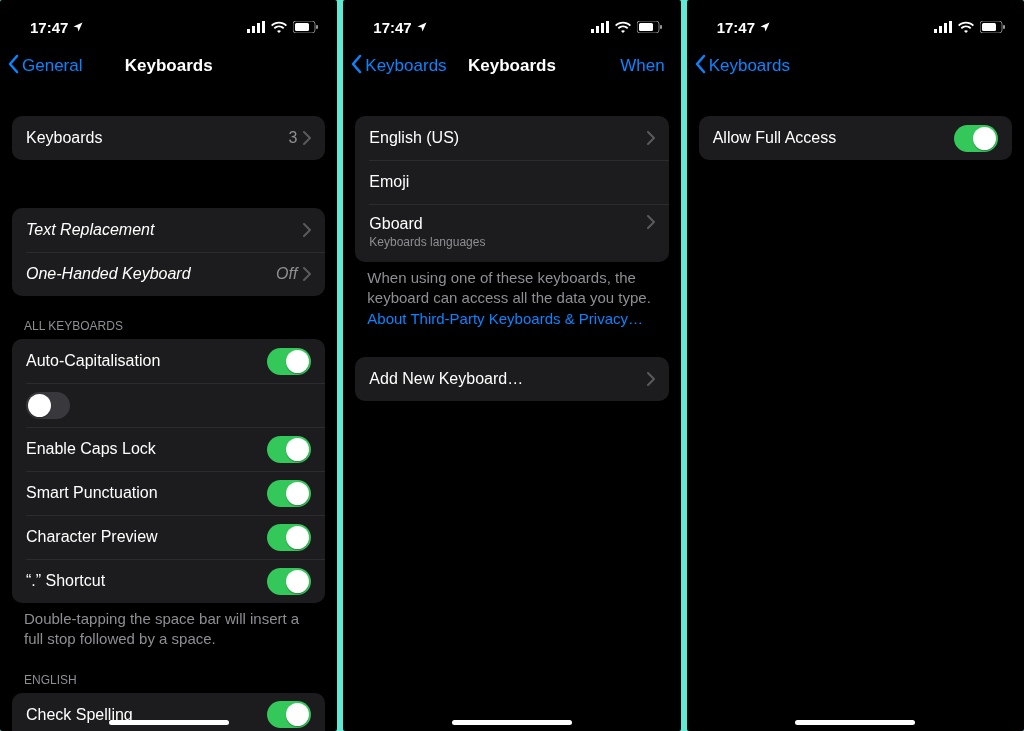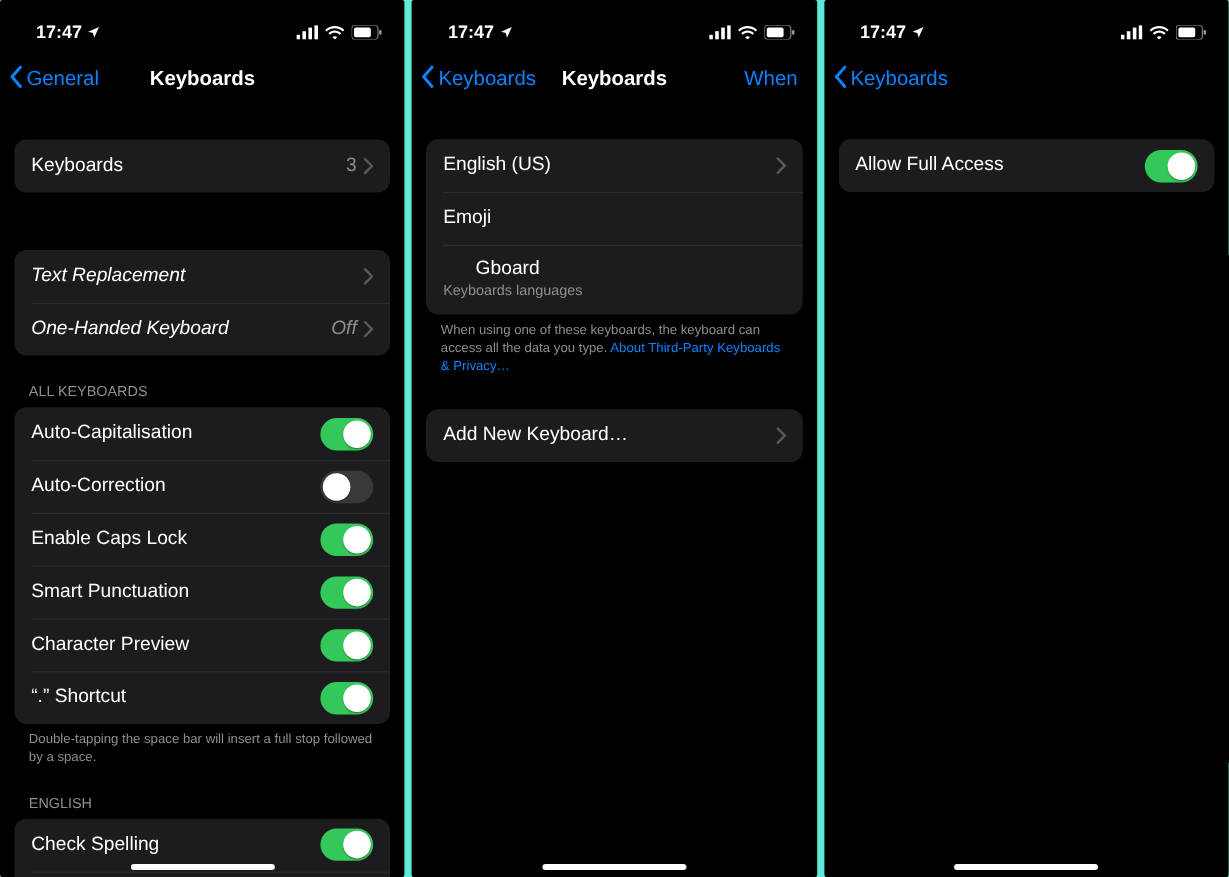--- a/index.html
+++ b/index.html
@@ -92,21 +92,21 @@
     overflow-y: auto;
     padding-bottom: 30px;
   }
   .section-header {
     font-size: 12px;
     color: var(--text-sec);
     text-transform: uppercase;
     padding: 23px 24px 6px;
   }
   .section-footer {
-    font-size: 11px;
+    font-size: 15px;
     color: var(--text-sec);
     padding: 6px 24px 0;
     line-height: 1.35;
   }
   .section-footer a { color: var(--blue); text-decoration: none; }
   .group {
     margin: 10px 12px 0;
     background: var(--cell);
     border-radius: 10px;
     overflow: hidden;
@@ -130,21 +130,21 @@
     flex:1;
     font-size: 16px;
     color: var(--text);
   }
   .row-sublabel {
     font-size: 12px;
     color: var(--text-sec);
     margin-top: 2px;
   }
   .row-multi { flex-direction: column; align-items:flex-start; justify-content:center; padding-top:6px; padding-bottom:8px; }
-  .row-multi .row-top { display:flex; align-items:flex-end; width:100%;margin-left:27px; }
+  .row-multi .row-top { display:flex; align-items:flex-start; width:100%; }
   .row-value {
     font-size: 16px;
     color: var(--text-sec);
     margin-right: 6px;
   }
   .chevron {
     color: #5a5a5e;
     display:flex;
     align-items:center;
   }
@@ -265,21 +265,20 @@
 
       <div class="section-header">ALL KEYBOARDS</div>
       <div class="group" style="margin-top:0;">
         <div class="row">
           <span class="row-label">Auto-Capitalisation</span>
           <div class="toggle on">
               <div class="knob"></div>
             </div>
         </div>
         <div class="row">
-          <span class="row-label">Auto-Correction</span>
           <div class="toggle off">
               <div class="knob"></div>
             </div>
         </div>
         <div class="row">
           <span class="row-label">Enable Caps Lock</span>
           <div class="toggle on">
               <div class="knob"></div>
             </div>
         </div>

